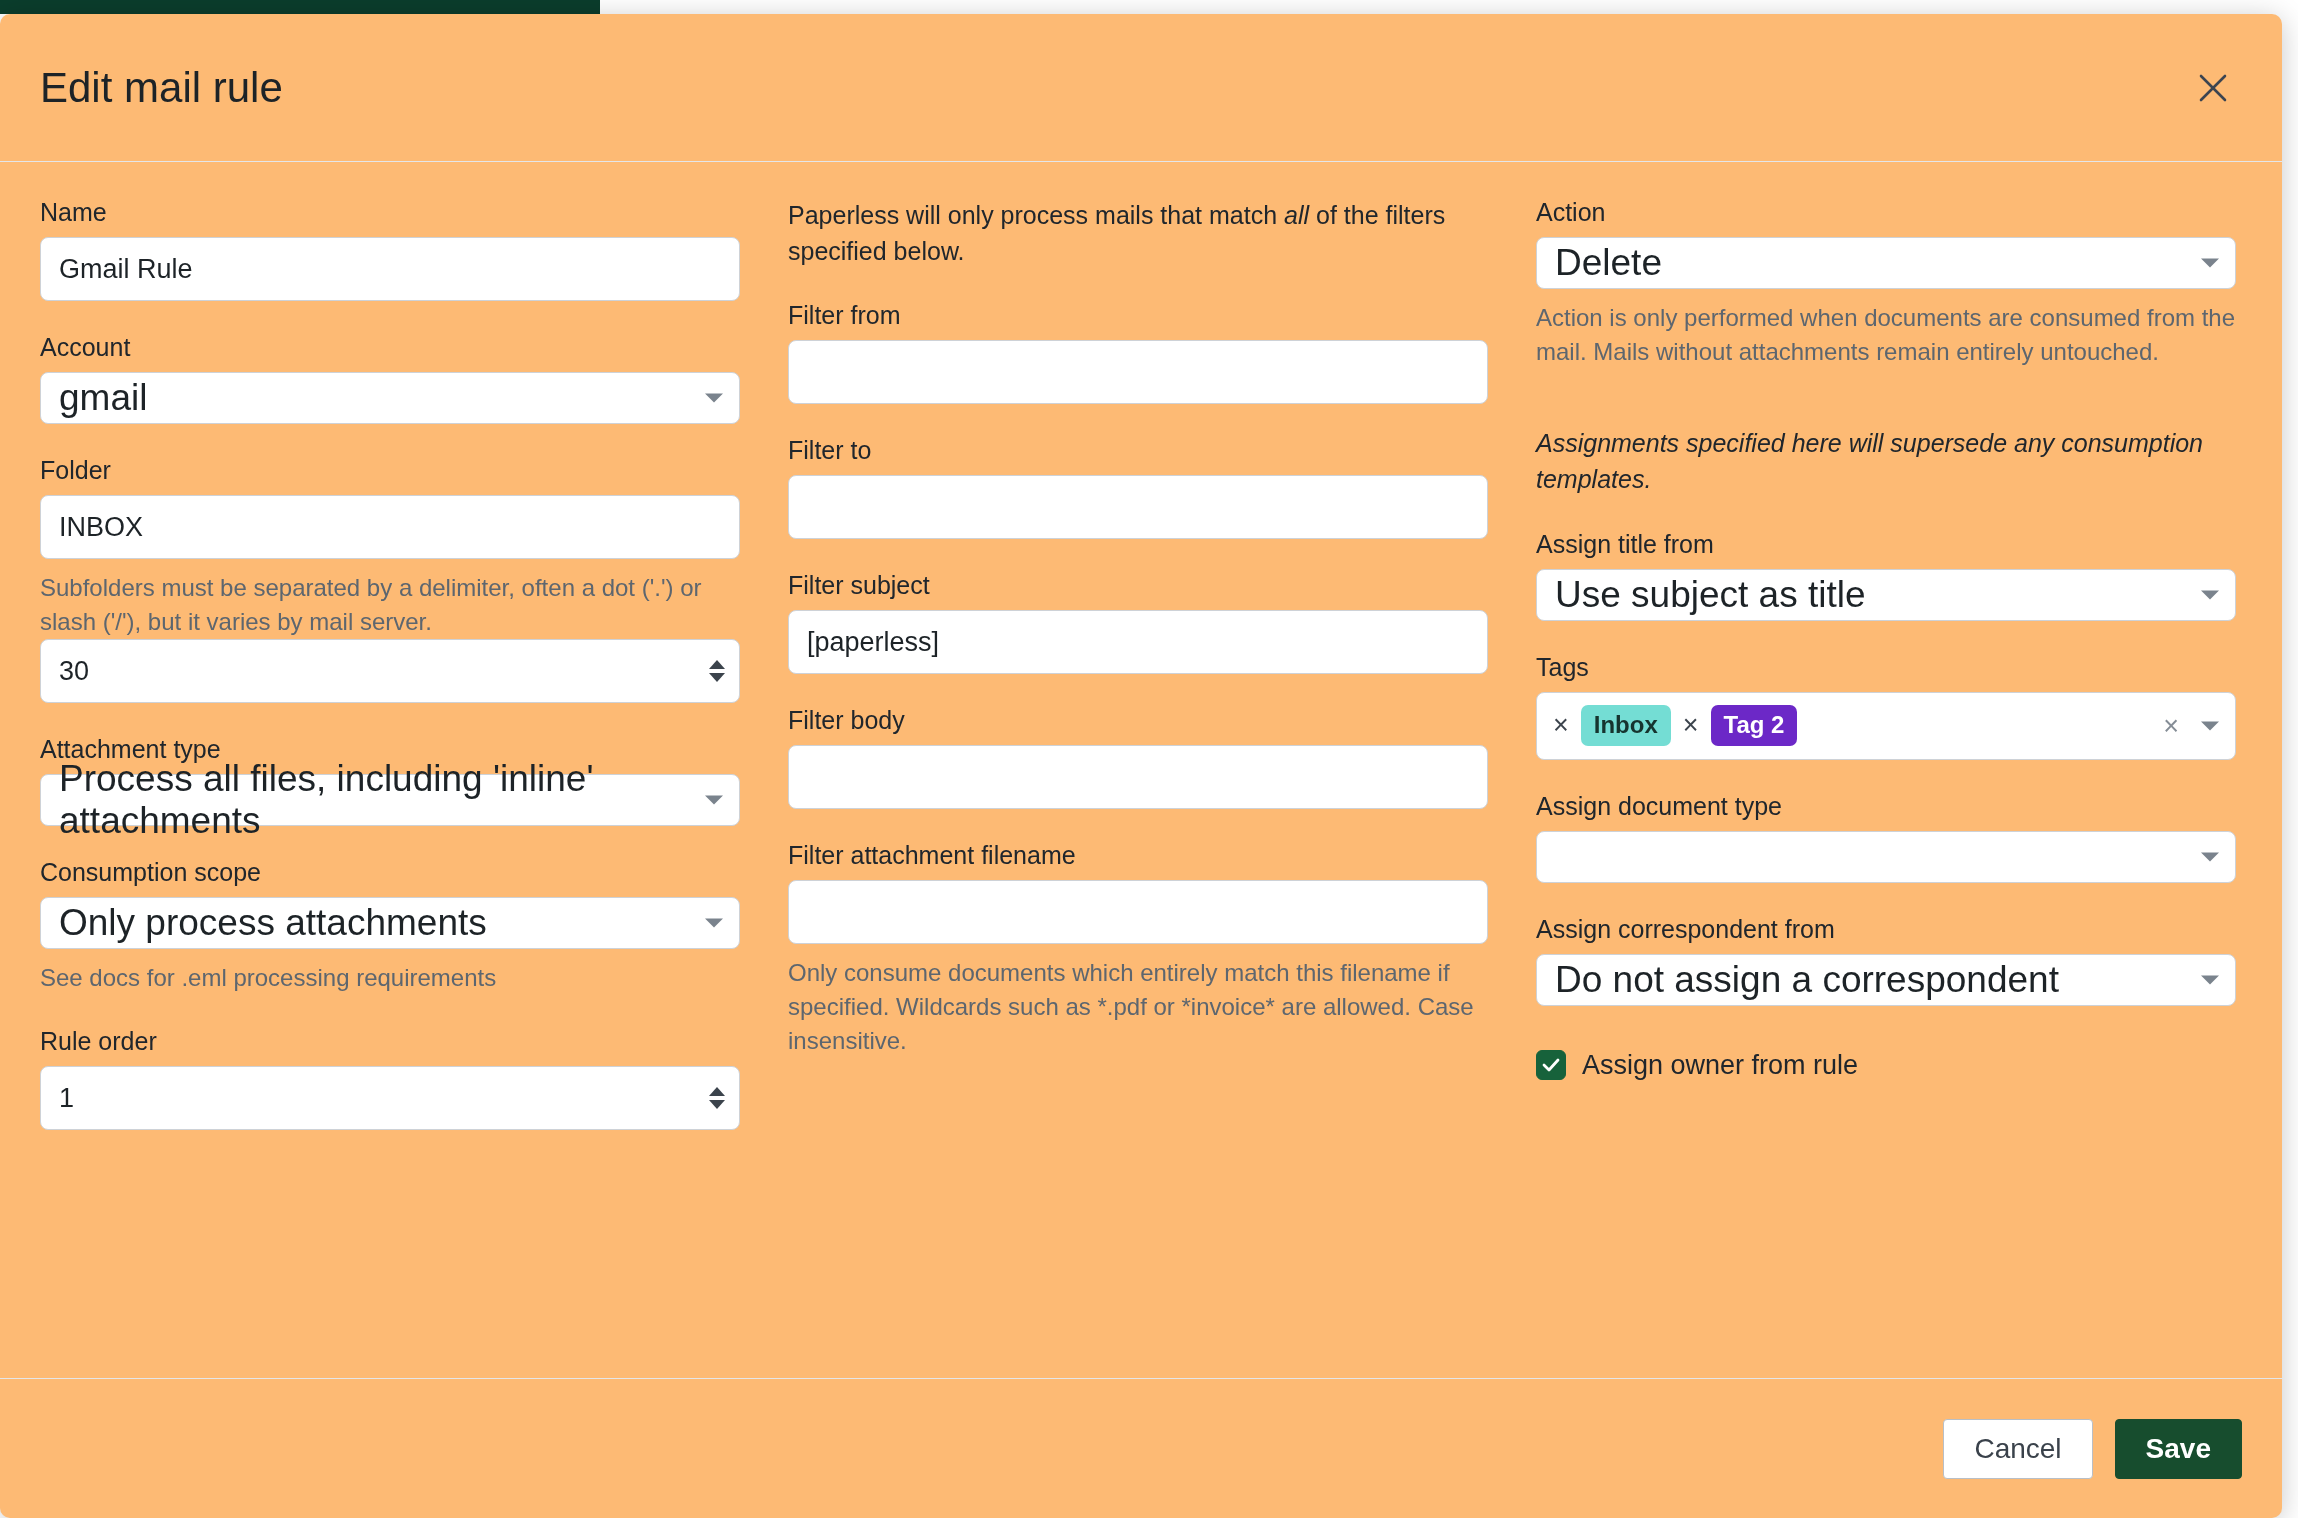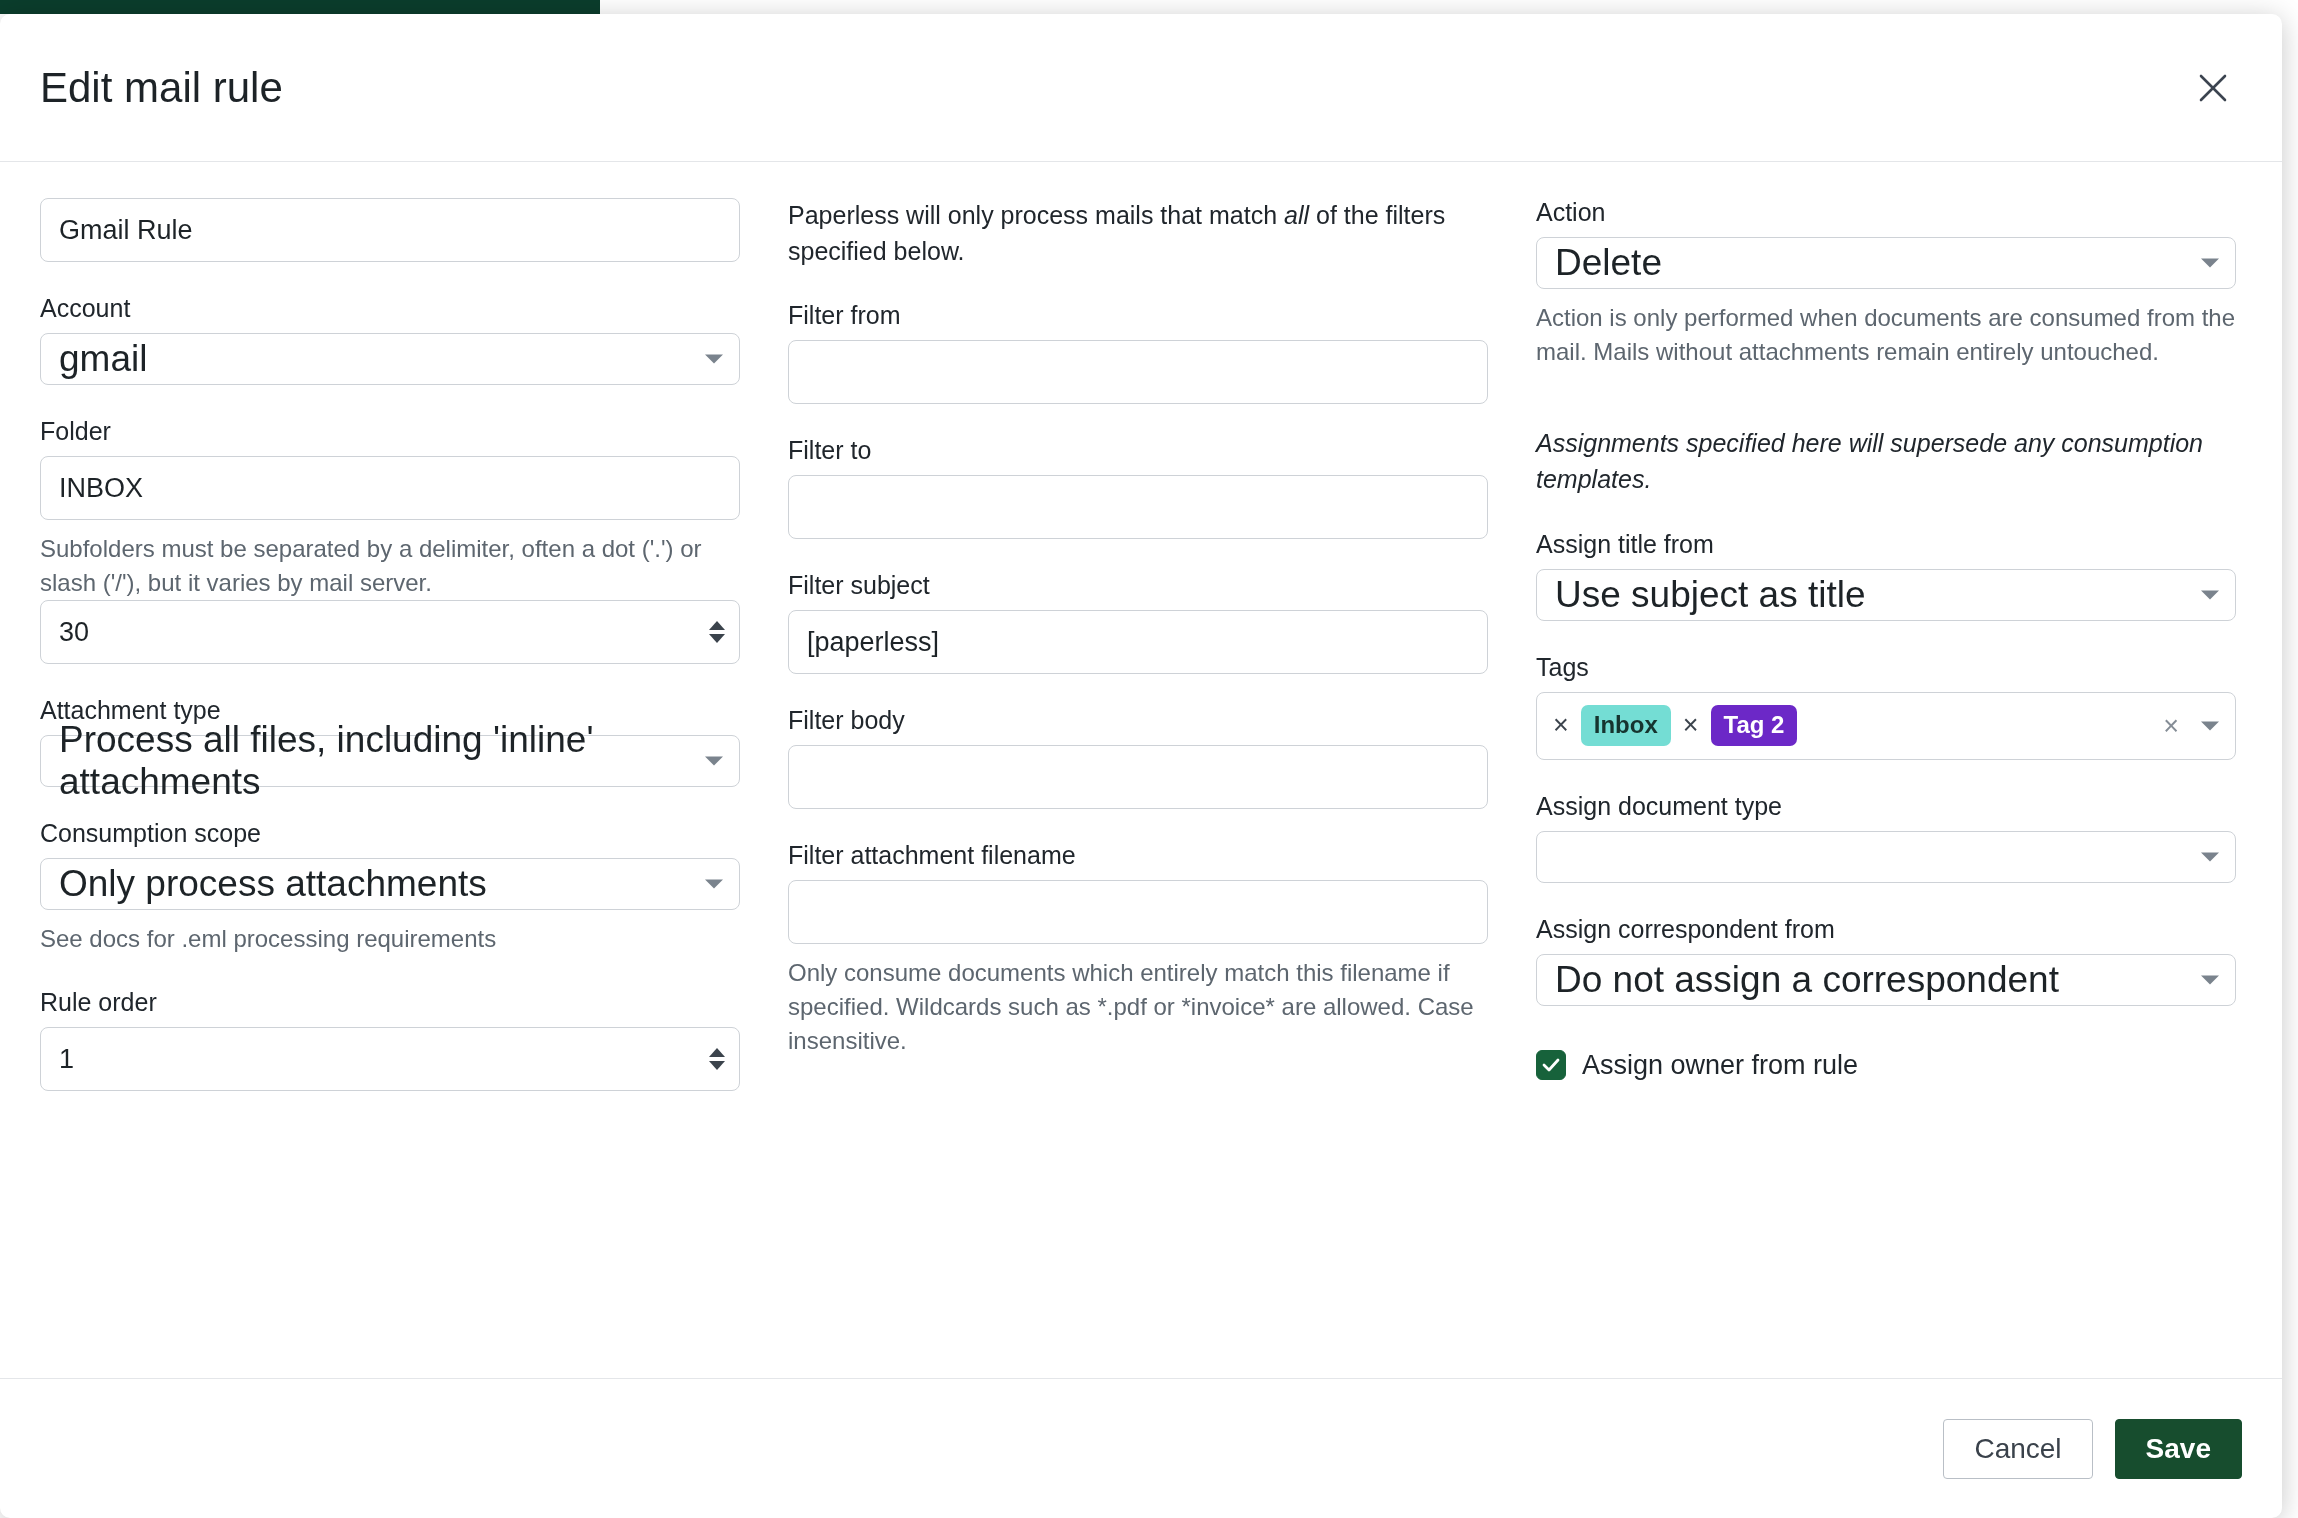--- a/index.html
+++ b/index.html
@@ -23,21 +23,21 @@
   }
   .backdrop .left-text {
     position: absolute; left: 2px; top: 250px;
     font-size: 19px; color: #4b5560;
   }
 
   .modal {
     position: absolute;
     left: 0px; top: 14px;
     width: 2282px; height: 1504px;
-    background: #ffffff;
+    background: #fdba74;
     border-radius: 10px;
     box-shadow: 0 4px 28px rgba(0,0,0,0.22);
     overflow: hidden;
   }
   .modal-header {
     height: 148px;
     border-bottom: 1px solid #e4e6e9;
     display: flex; align-items: center; justify-content: space-between;
     padding: 0 40px 0 40px;
   }
@@ -248,20 +248,21 @@
         <line x1="8" y1="8" x2="32" y2="32" stroke="currentColor" stroke-width="2.6" stroke-linecap="round"></line>
         <line x1="32" y1="8" x2="8" y2="32" stroke="currentColor" stroke-width="2.6" stroke-linecap="round"></line>
       </svg>
     </button>
   </div>
 
   <div class="modal-body">
 
     <div class="col">
 
+      <label class="fl first">Name</label>
       <div class="input">Gmail Rule</div>
 
       <label class="fl">Account</label>
       <div class="select">
         <span>gmail</span>
         <span class="caret"></span>
       </div>
 
       <label class="fl">Folder</label>
       <div class="input">INBOX</div>

